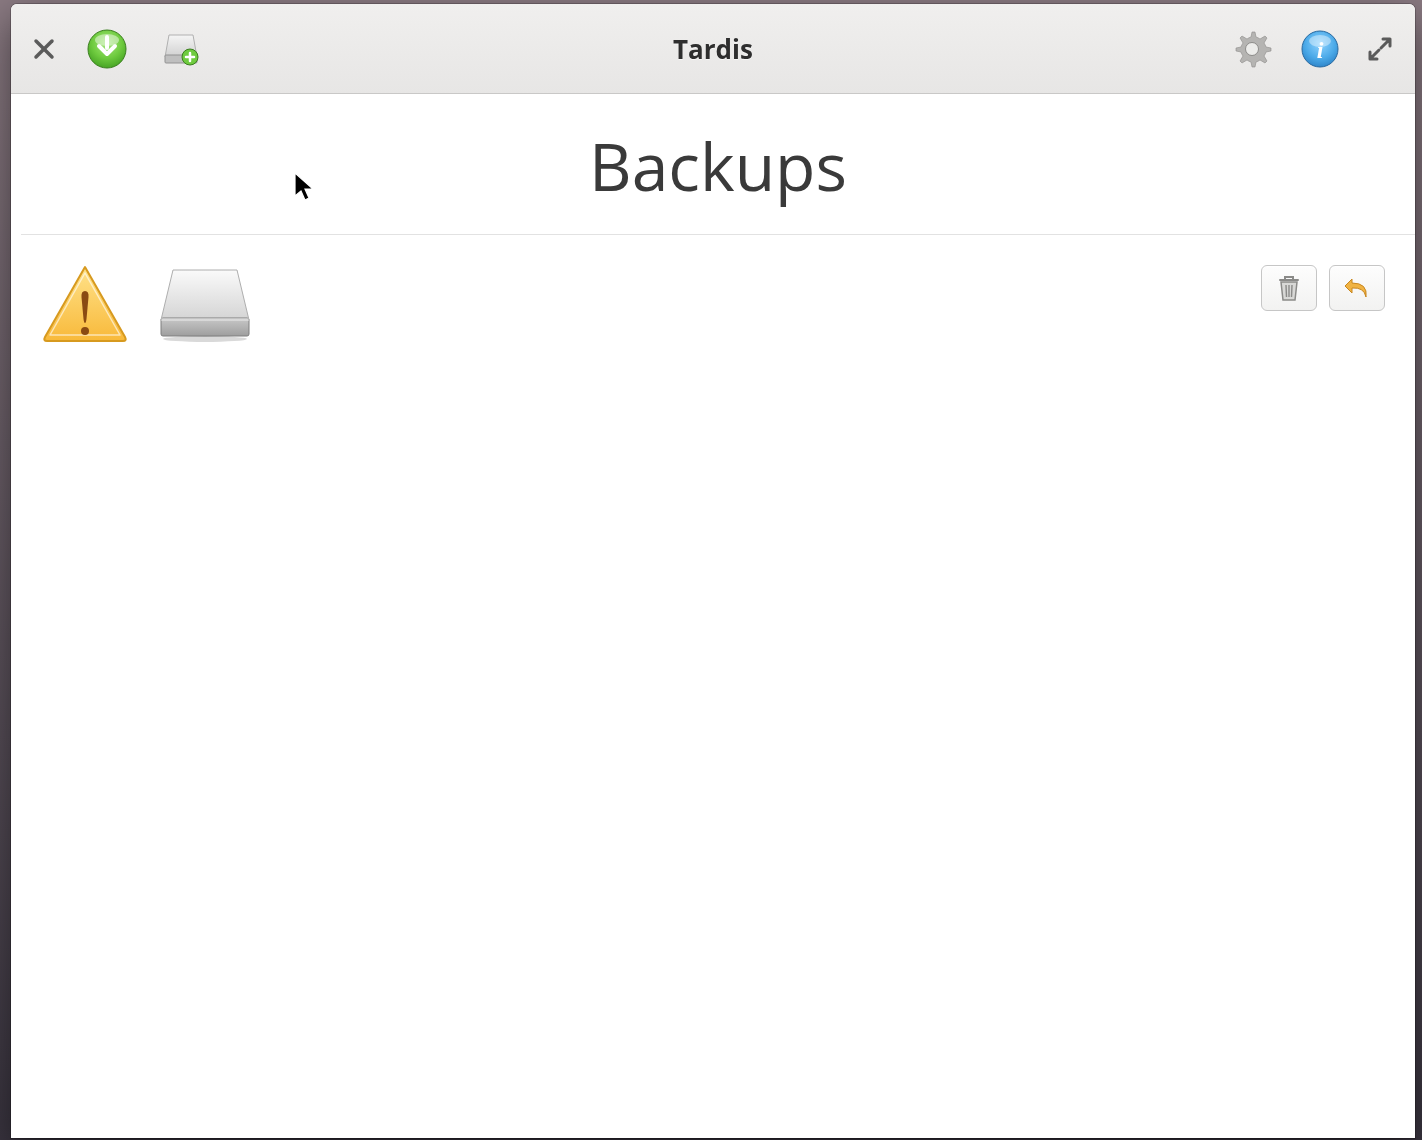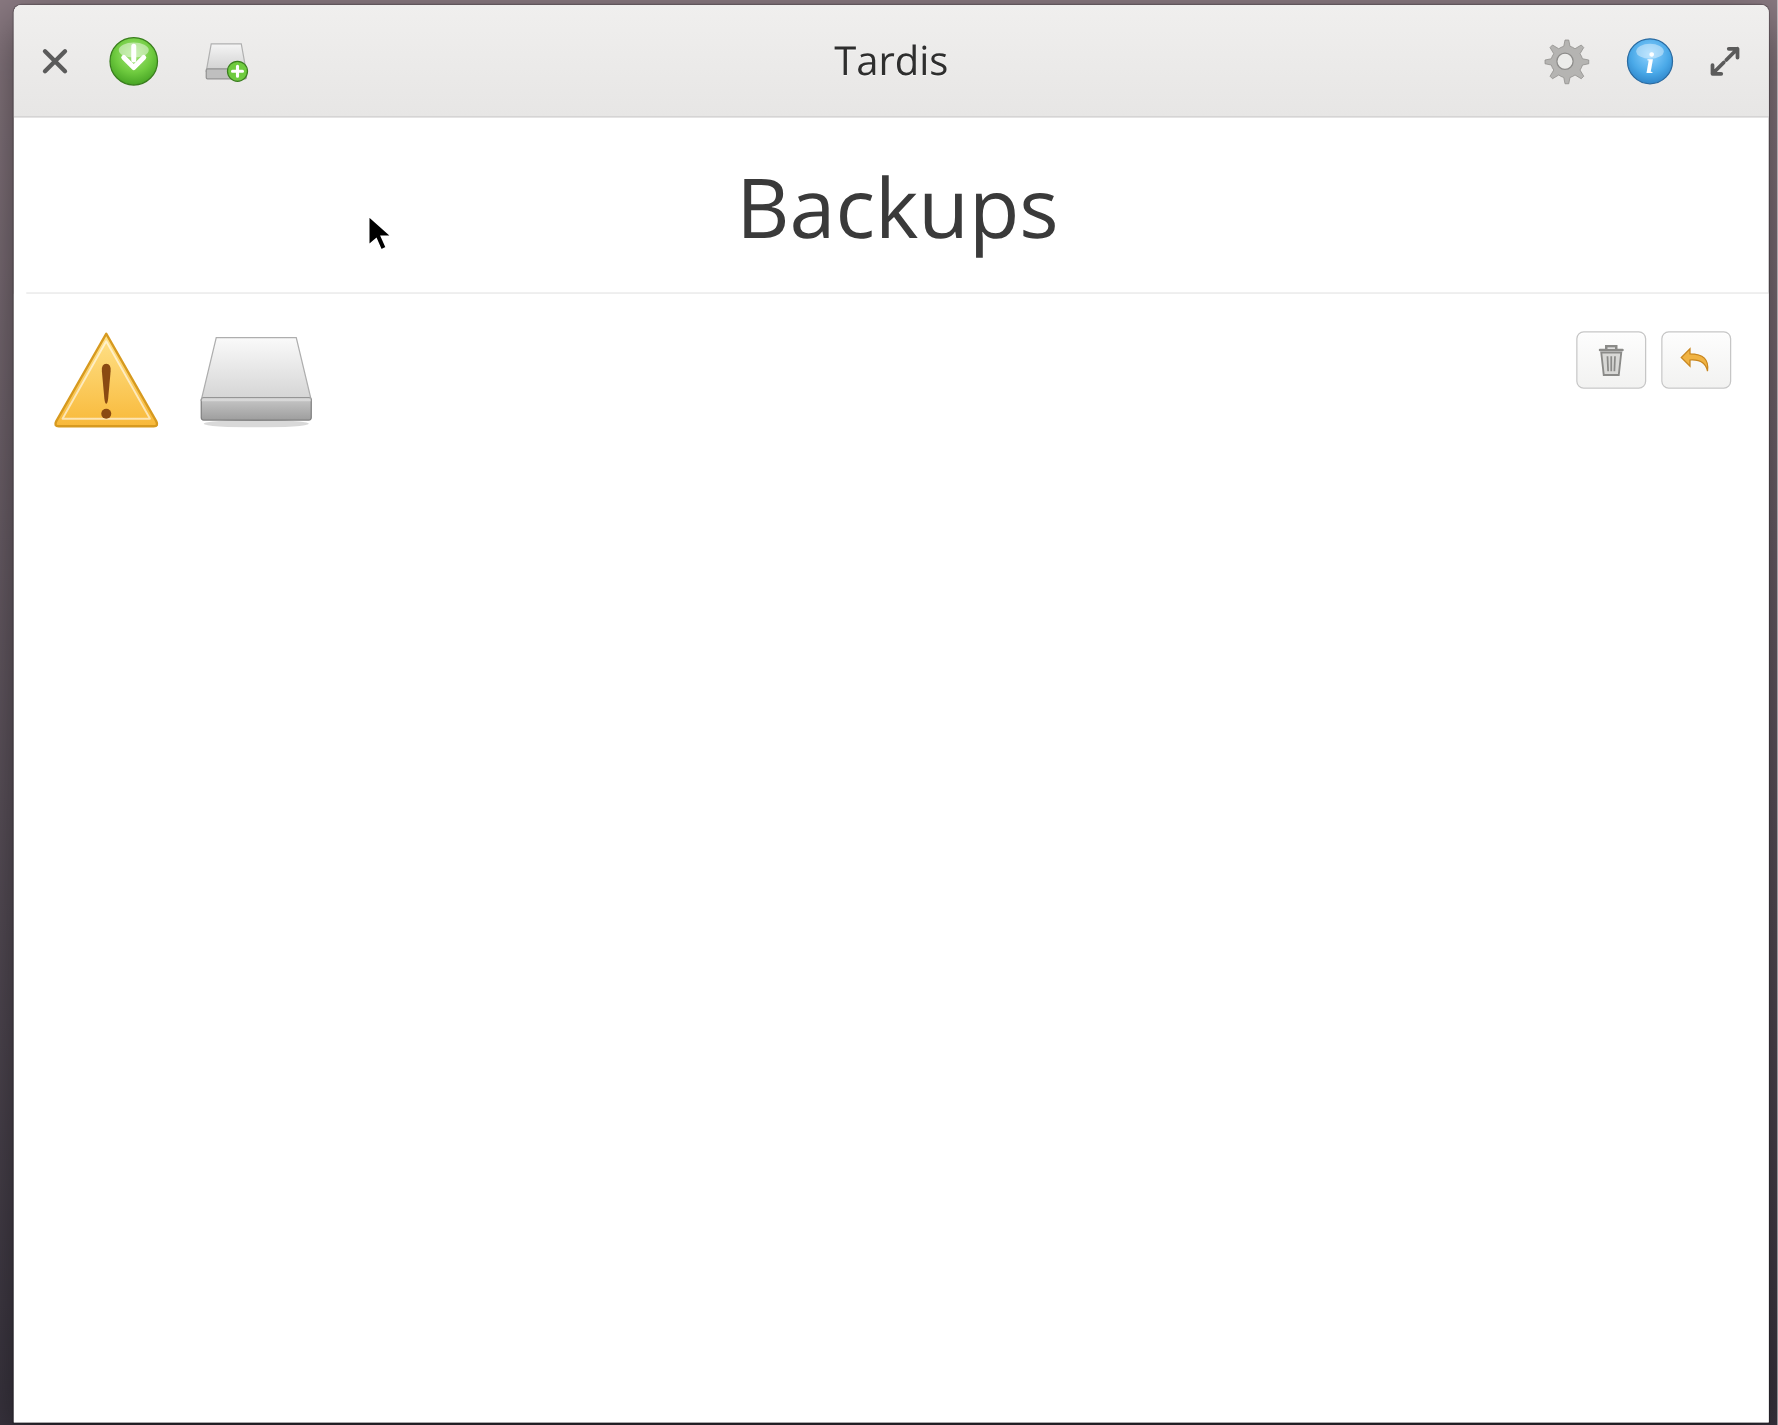--- a/index.html
+++ b/index.html
@@ -37,22 +37,22 @@
   .titlebar-left, .titlebar-right {
     display: flex;
     align-items: center;
     gap: 30px;
   }
   .titlebar-right { margin-left: auto; gap: 26px; }
   .app-title {
     position: absolute;
     left: 50%;
     transform: translateX(-50%);
-    font-size: 32px;
-    font-weight: 400;
+    font-size: 26px;
+    font-weight: 700;
     color: #2e2e2e;
     text-shadow: 0 1px 0 rgba(255,255,255,0.6);
   }
   .tb-btn { cursor: pointer; display: flex; align-items: center; justify-content: center; }
   .tb-btn svg { display: block; }
   .page-header {
     text-align: center;
     padding: 26px 0 24px 0;
     border-bottom: 1px solid #e2e2e2;
     margin-left: 10px;

